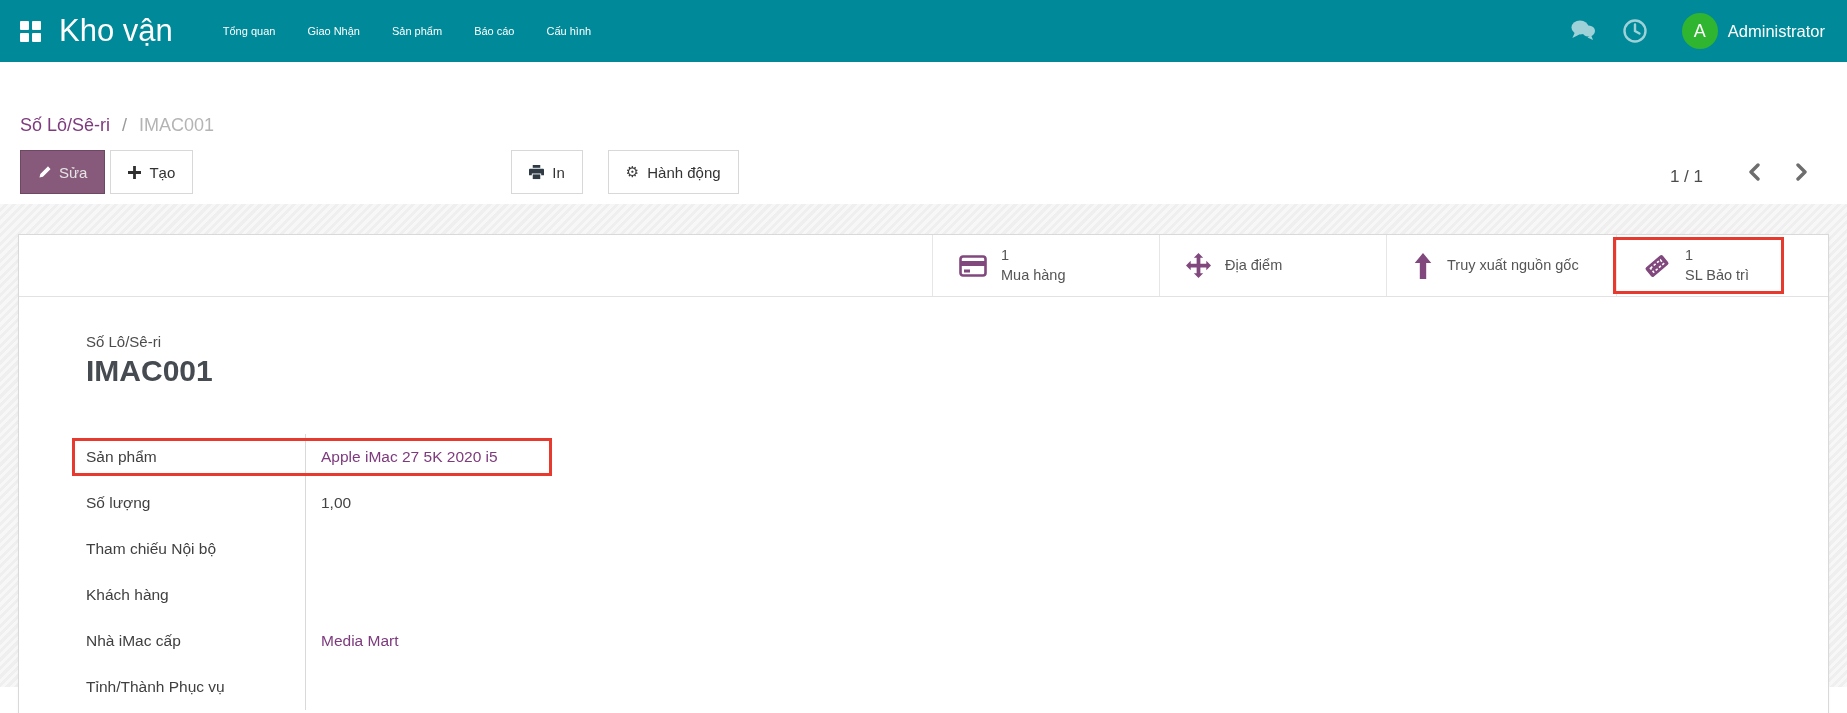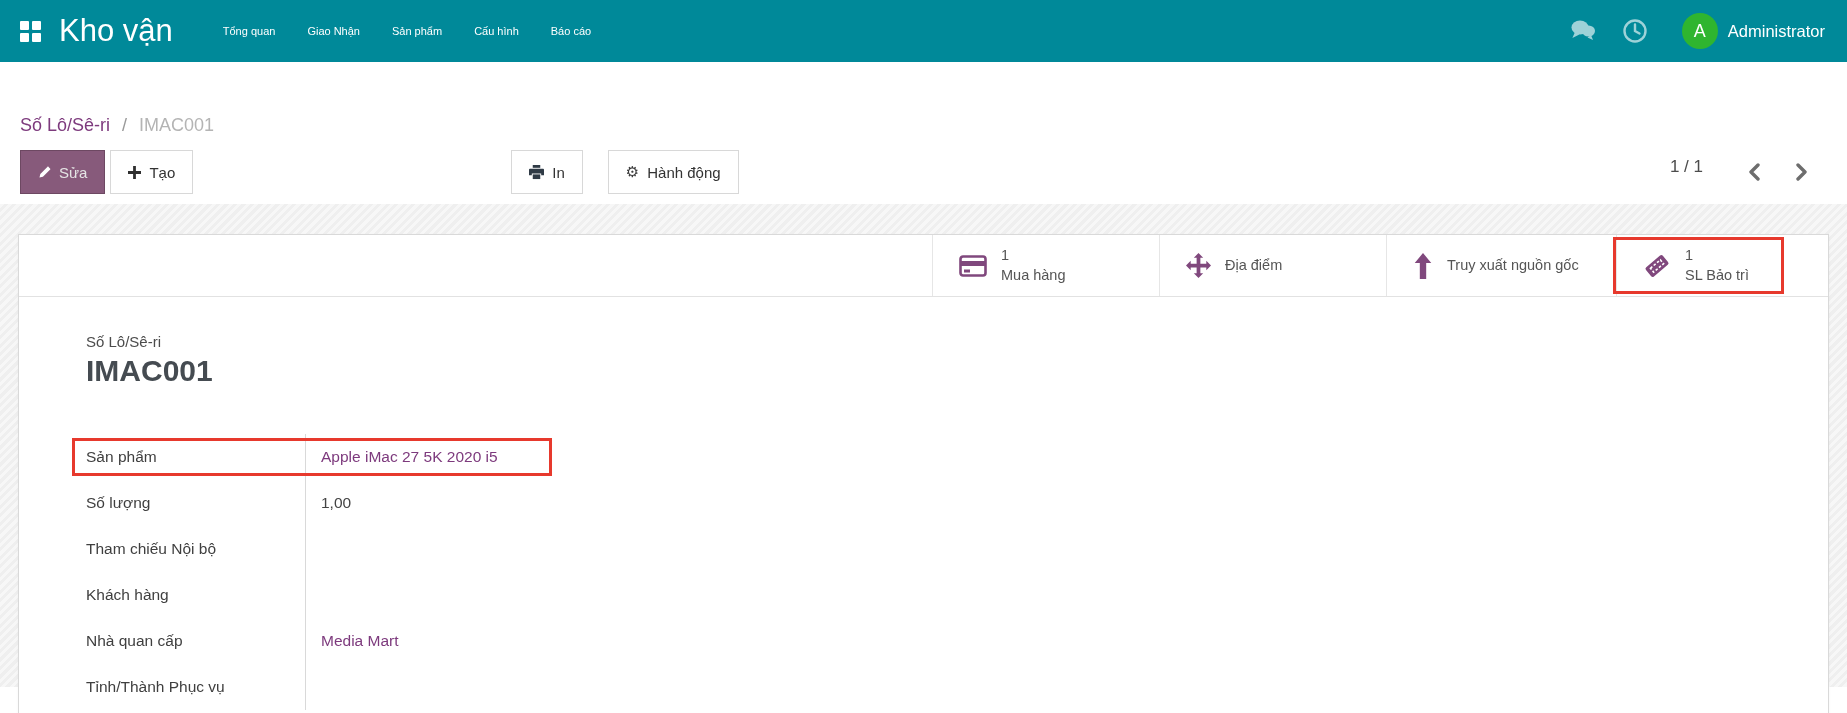--- a/index.html
+++ b/index.html
@@ -27,21 +27,21 @@
   .bc-link { color:#7d3a7d; cursor:pointer; }
   .bc-sep { color:#999; margin:0 7px; }
   .bc-current { color:#b4b4b4; }
   .button-row { display:flex; align-items:center; margin-top:14px; }
   .btn { height:44px; display:inline-flex; align-items:center; padding:0 17px;
     font-size:15px; border:1px solid #d8d8d8; background:#fff; color:#333;
     cursor:pointer; gap:8px; border-radius:0; }
   .btn-primary { background:#875A7B; border-color:#6d4862; color:#e5e5e5; }
   .btn + .btn { margin-left:5px; }
   .mid-buttons { margin-left:318px; display:flex; gap:20px; }
-  .pager { margin-left:auto; display:flex; align-items:flex-start; }
+  .pager { margin-left:auto; display:flex; align-items:flex-end; }
   .pager-text { font-size:17px; color:#4c4c4c; margin-right:36px; }
   .pager-arrow { width:30px; height:30px; display:flex; align-items:center;
     justify-content:center; cursor:pointer; }
   .pager-arrow + .pager-arrow { margin-left:18px; }
 
   
   .content { height:483px; padding-top:30px;
     background:repeating-linear-gradient(135deg,#f7f7f7 0 3px,#efefef 3px 6px); }
   .sheet { width:1811px; margin:0 auto; background:#fff; border:1px solid #d9d9d9;
     border-bottom:none; height:520px; box-shadow:0 1px 3px rgba(0,0,0,.04); }
@@ -82,22 +82,22 @@
     <span></span>
       <span></span>
       <span></span>
       <span></span>
   </div>
   <div class="app-name">Kho vận</div>
   <div class="nav-menu">
     <div class="nav-item">Tổng quan</div>
     <div class="nav-item">Giao Nhận</div>
     <div class="nav-item">Sản phẩm</div>
+    <div class="nav-item">Báo cáo</div>
     <div class="nav-item">Cấu hình</div>
-    <div class="nav-item">Báo cáo</div>
   </div>
   <div class="topbar-right">
     <div class="tb-icon">
       <svg viewBox="0 0 26 26" width="26" height="26" fill="#ffffff">
         <ellipse cx="10" cy="9.5" rx="8.5" ry="7"></ellipse>
         <path d="M5 14l-2.6 6 7-3.6z"></path>
         <ellipse cx="18.5" cy="13" rx="6.5" ry="5.5"></ellipse>
         <path d="M21 17l2 5-5.5-2.5z"></path>
       </svg>
     </div>
@@ -235,21 +235,21 @@
         </div>
         <div class="field-row">
           <div class="field-label">Tham chiếu Nội bộ</div>
           <div class="field-value"></div>
         </div>
         <div class="field-row">
           <div class="field-label">Khách hàng</div>
           <div class="field-value"></div>
         </div>
         <div class="field-row">
-          <div class="field-label">Nhà quan cấp</div>
+          <div class="field-label">Nhà iMac cấp</div>
           <div class="field-value link">Media Mart</div>
         </div>
         <div class="field-row">
           <div class="field-label">Tỉnh/Thành Phục vụ</div>
           <div class="field-value"></div>
         </div>
       </div>
     </div>
 
   </div>

